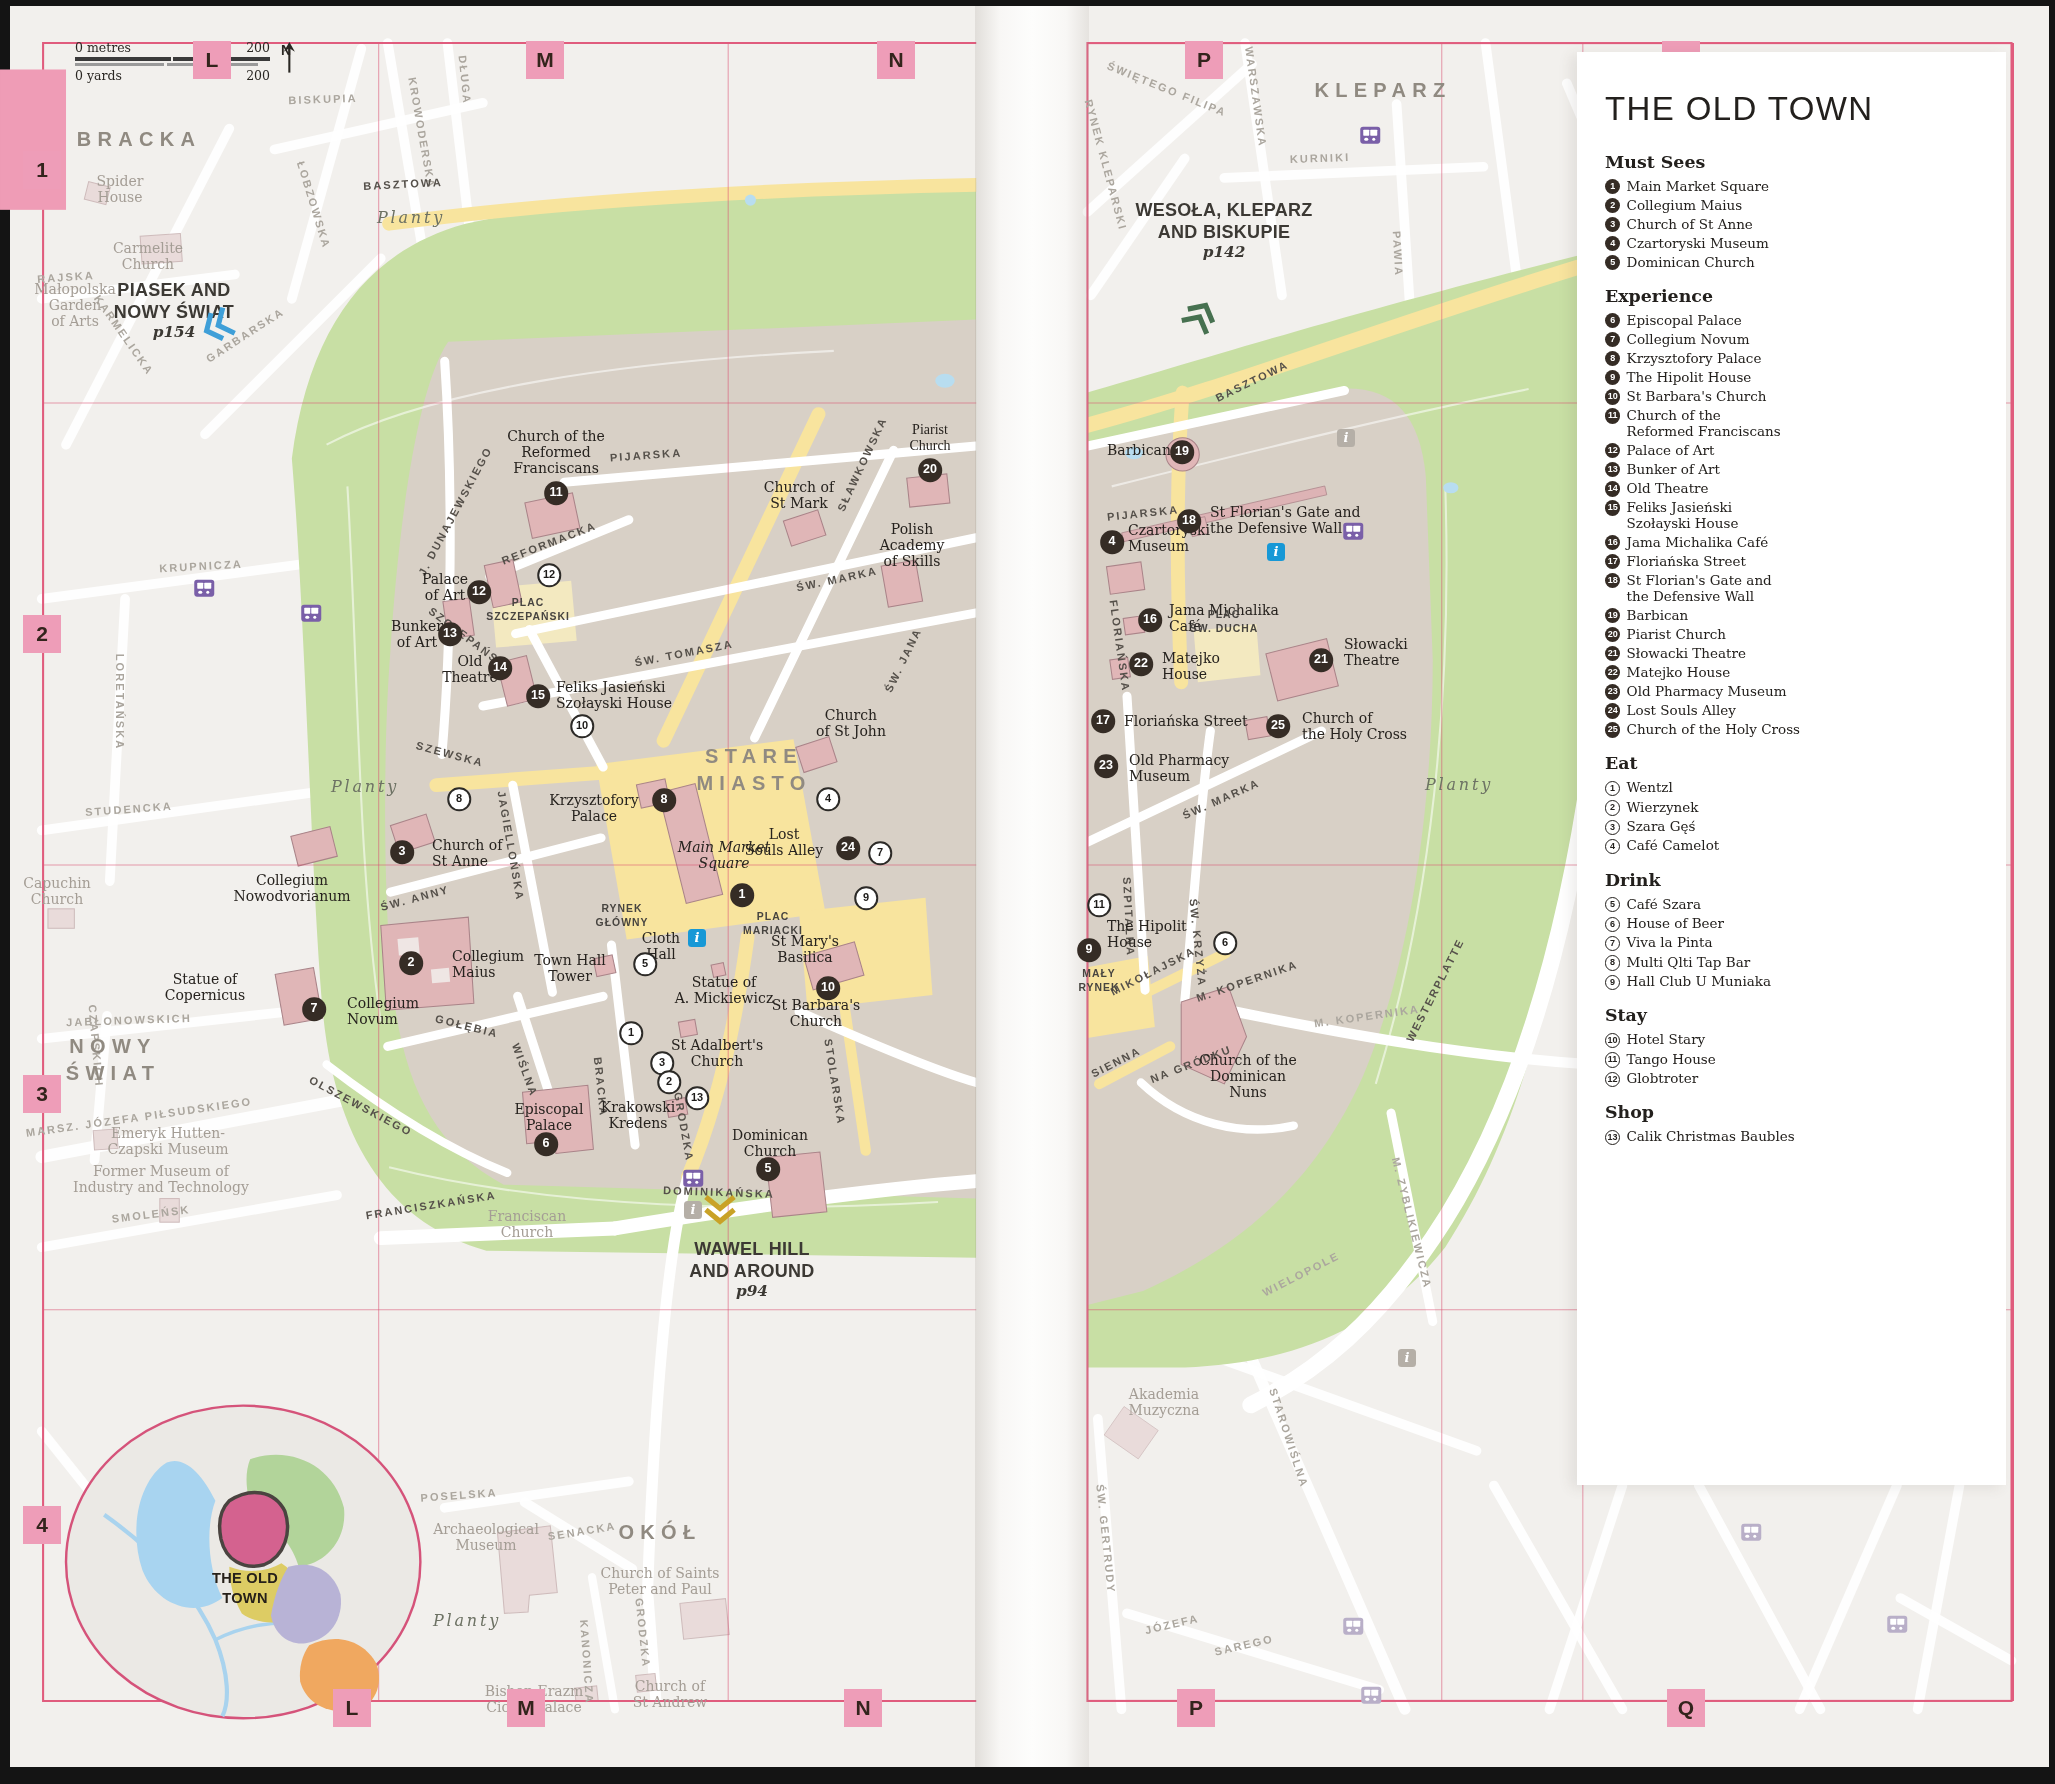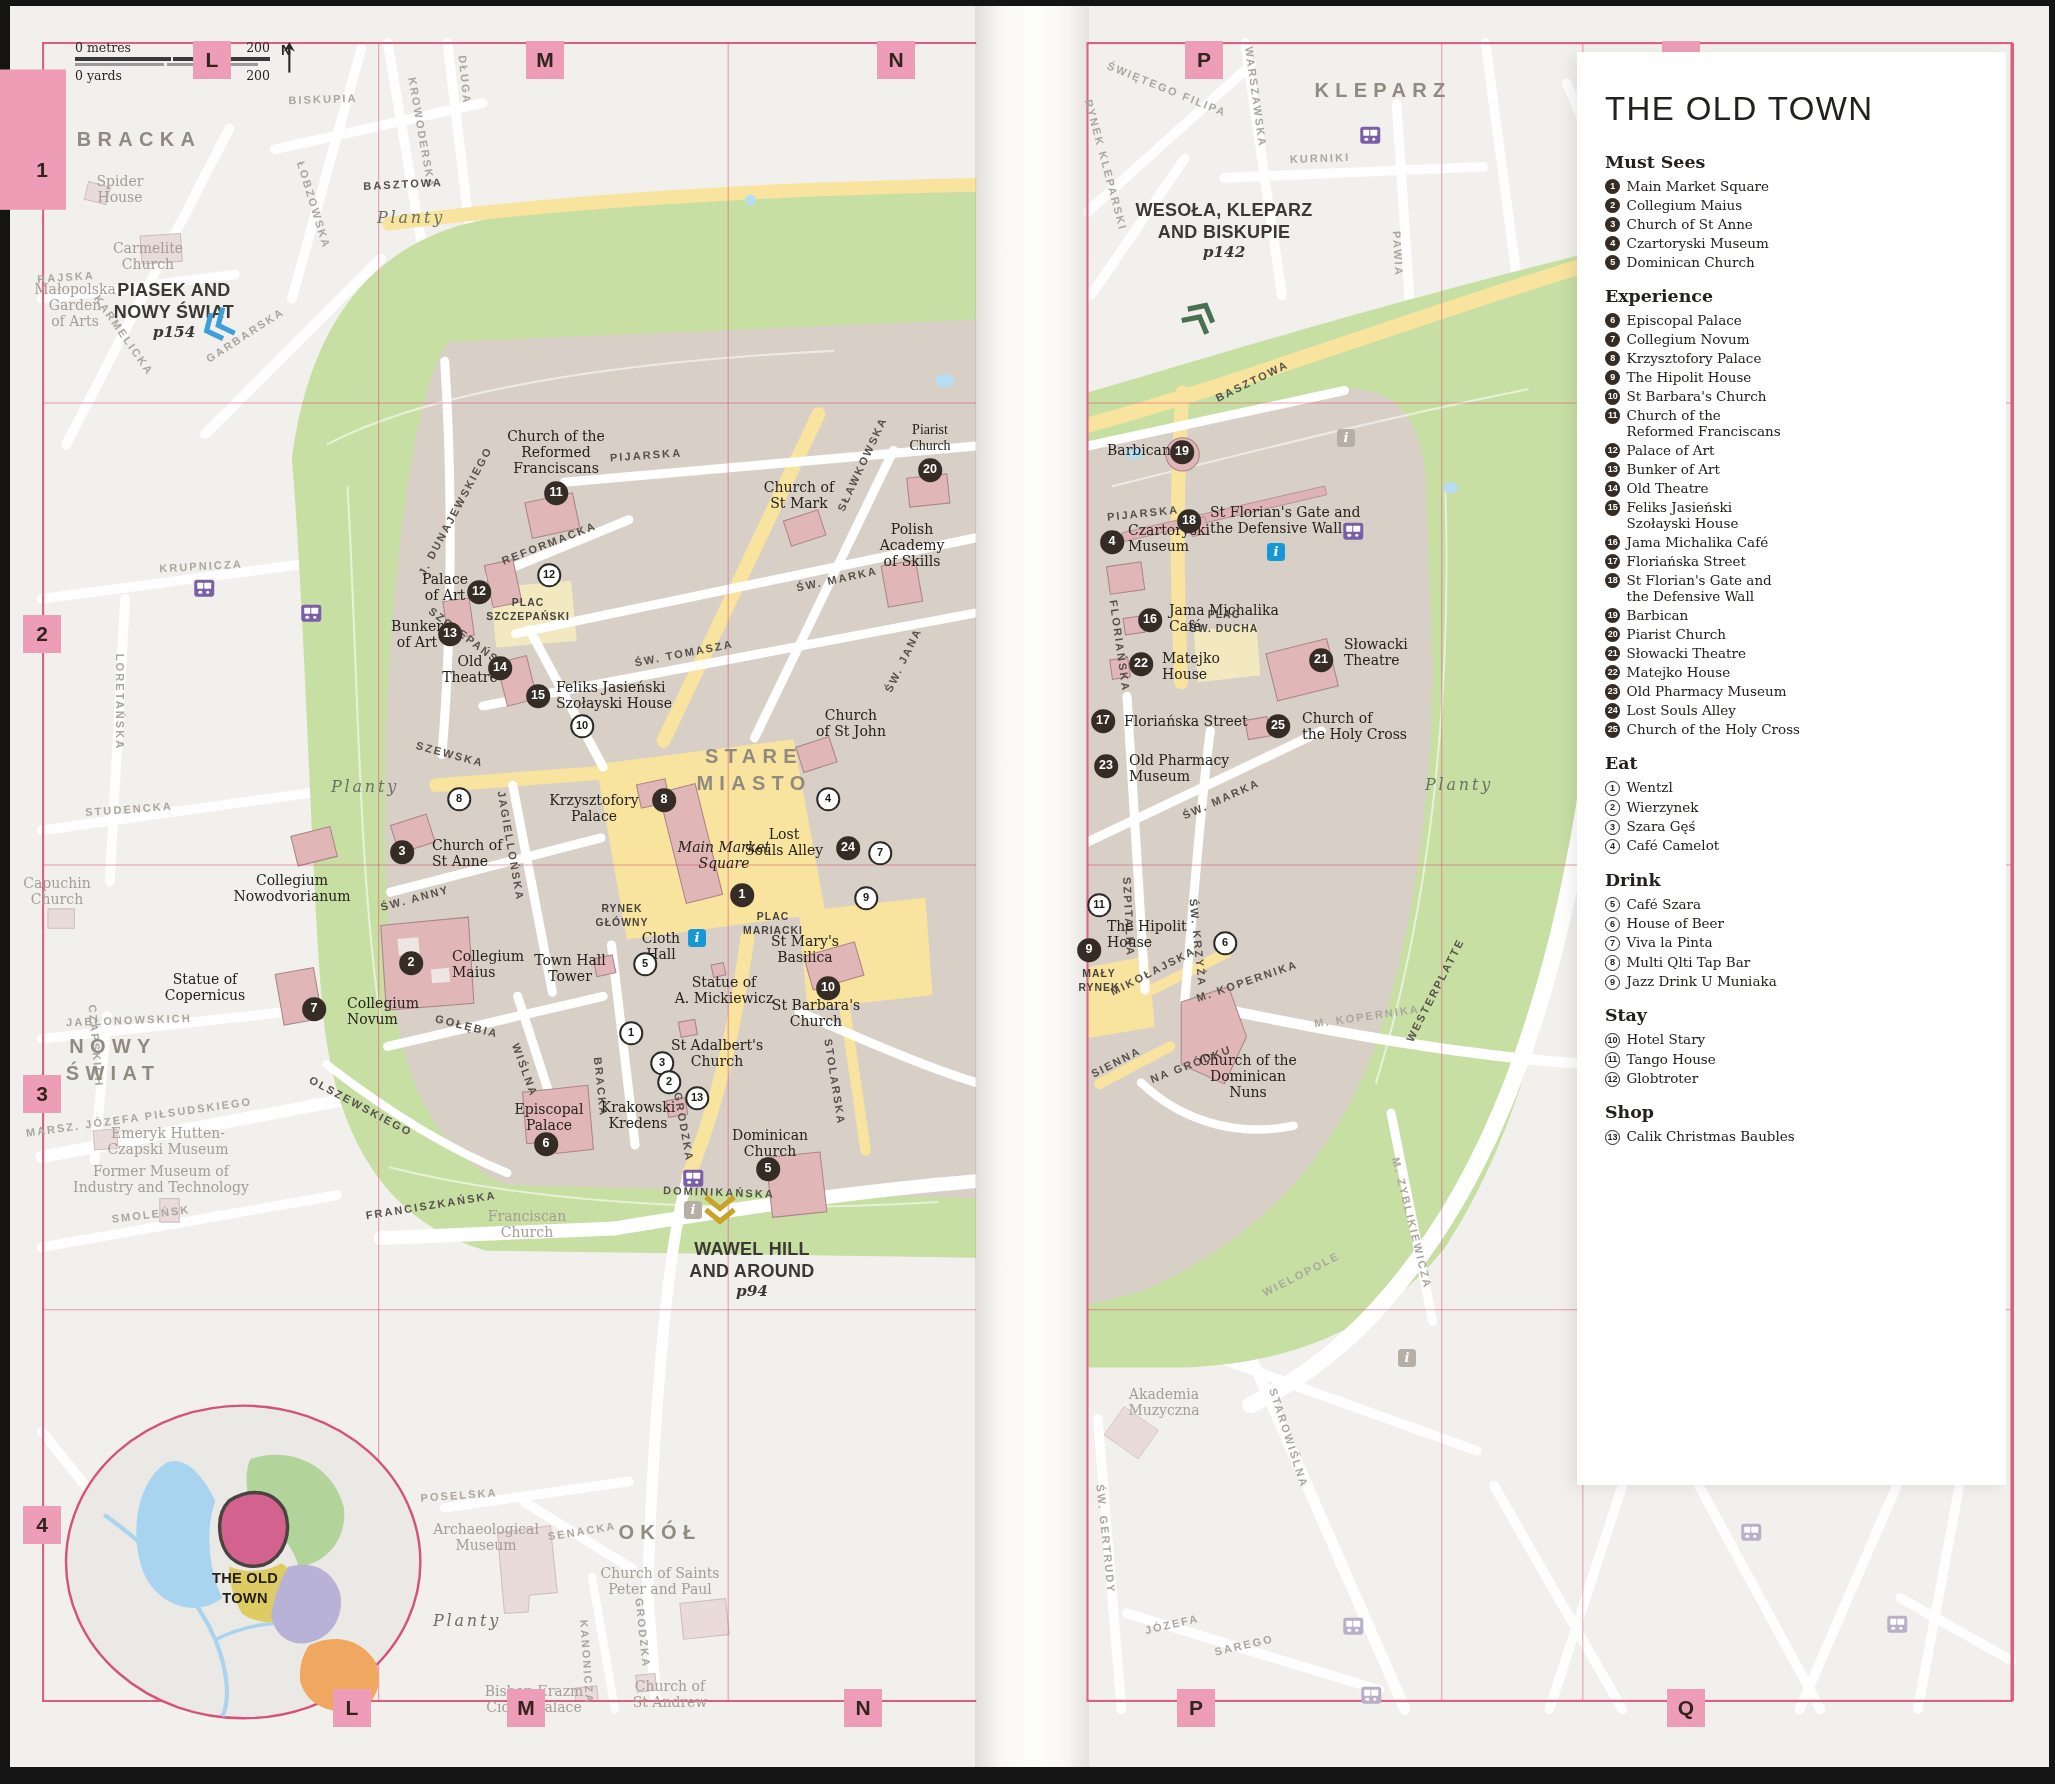--- a/index.html
+++ b/index.html
@@ -742,21 +742,21 @@
         <div class="it">
           <span class="mk ring">7</span>
           <span class="tx">Viva la Pinta</span>
         </div>
         <div class="it">
           <span class="mk ring">8</span>
           <span class="tx">Multi Qlti Tap Bar</span>
         </div>
         <div class="it">
           <span class="mk ring">9</span>
-          <span class="tx">Jazz Drink U Muniaka</span>
+          <span class="tx">Hall Club U Muniaka</span>
         </div>
         <div class="sec">Stay</div>
         <div class="it">
           <span class="mk ring">10</span>
           <span class="tx">Hotel Stary</span>
         </div>
         <div class="it">
           <span class="mk ring">11</span>
           <span class="tx">Tango House</span>
         </div>

